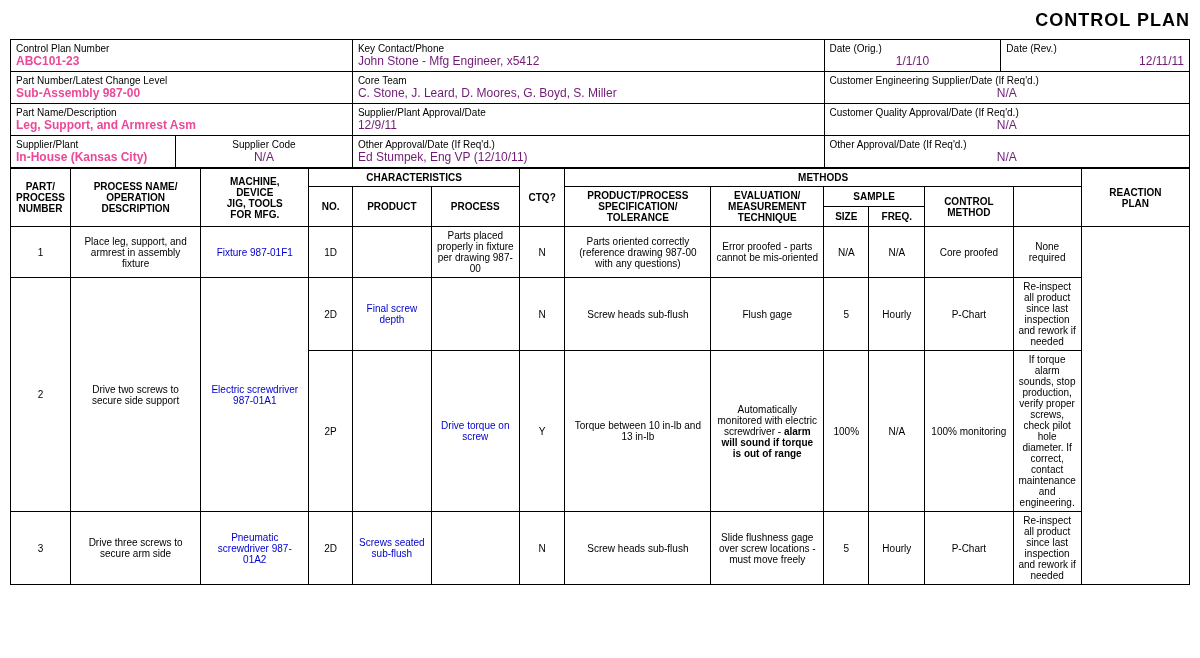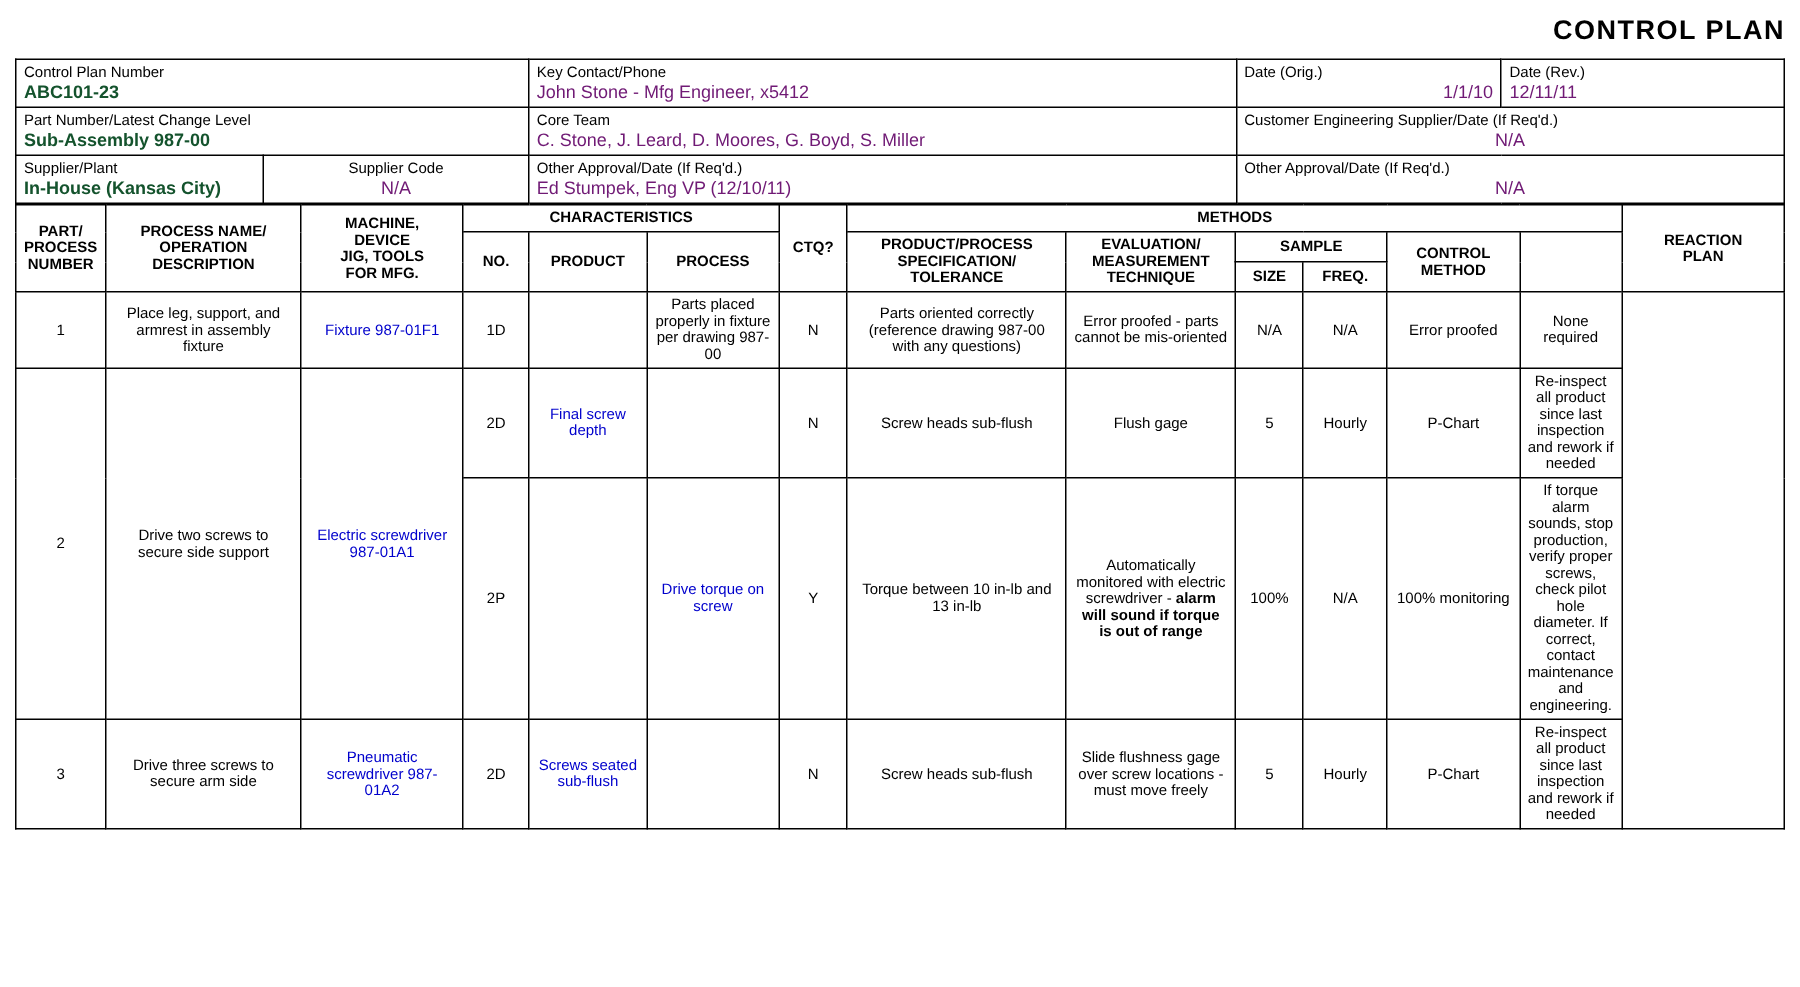--- a/index.html
+++ b/index.html
@@ -3,21 +3,21 @@
   <meta charset="utf-8">
   <style>
     * { box-sizing: border-box; margin: 0; padding: 0; }
     body { font-family: Arial, sans-serif; font-size: 11px; background: #fff; color: #000; }
     .page { width: 1200px; padding: 10px; }
     h1 { text-align: right; font-size: 18px; font-weight: bold; margin-bottom: 8px; letter-spacing: 1px; }
     .header-table { width: 100%; border-collapse: collapse; border: 1px solid #fca5a5; margin-bottom: 0; }
     .header-table td { border: 1px solid #000; padding: 3px 5px; vertical-align: top; font-size: 11px; }
     .label { font-size: 10px; color: #000; display: block; }
     .value-blue { color: #701a75; font-weight: normal; font-size: 12px; }
-    .value-blue-bold { color: #14532d; font-weight: bold; font-size: 12px; text-align: right; }
+    .value-blue-bold { color: #ec4899; font-weight: bold; font-size: 12px; text-align: right; }
     .main-table { width: 100%; border-collapse: collapse; border: 1px solid #000; }
     .main-table th, .main-table td { border: 1px solid #000; padding: 3px 5px; text-align: center; vertical-align: middle; font-size: 10px; }
     .main-table th { background: #fff; font-weight: bold; font-size: 10px; }
     .italic-blue { color: #0000cc; }
   </style>
 </head>
 <body>
 
 <div class="page">
   <h1>CONTROL PLAN</h1>
@@ -28,38 +28,52 @@
       <td colspan="3" style="width:29%">
         <span class="label">Control Plan Number</span>
         <span class="value-blue-bold">ABC101-23</span>
       </td>
       <td colspan="3" style="width:40%">
         <span class="label">Key Contact/Phone</span>
         <span class="value-blue">John Stone - Mfg Engineer, x5412</span>
       </td>
       <td style="width:15%">
         <span class="label">Date (Orig.)</span>
-        <span class="value-blue" style="display:block;text-align:right">1/1/10</span>
+        <span class="value-blue" style="display:block;text-align:center">1/1/10</span>
       </td>
       <td style="width:16%">
         <span class="label">Date (Rev.)</span>
-        <span class="value-blue" style="display:block;text-align:left">12/11/11</span>
+        <span class="value-blue" style="display:block;text-align:right">12/11/11</span>
       </td>
     </tr>
     <tr>
       <td colspan="3">
         <span class="label">Part Number/Latest Change Level</span>
         <span class="value-blue-bold">Sub-Assembly 987-00</span>
       </td>
       <td colspan="3">
         <span class="label">Core Team</span>
         <span class="value-blue">C. Stone, J. Leard, D. Moores, G. Boyd, S. Miller</span>
       </td>
       <td colspan="2">
         <span class="label">Customer Engineering Supplier/Date (If Req'd.)</span>
+        <span class="value-blue" style="display:block;text-align:center">N/A</span>
+      </td>
+    </tr>
+    <tr>
+      <td colspan="3">
+        <span class="label">Part Name/Description</span>
+        <span class="value-blue-bold">Leg, Support, and Armrest Asm</span>
+      </td>
+      <td colspan="3">
+        <span class="label">Supplier/Plant Approval/Date</span>
+        <span class="value-blue">12/9/11</span>
+      </td>
+      <td colspan="2">
+        <span class="label">Customer Quality Approval/Date (If Req'd.)</span>
         <span class="value-blue" style="display:block;text-align:center">N/A</span>
       </td>
     </tr>
     <tr>
       <td style="width:14%">
         <span class="label">Supplier/Plant</span>
         <span class="value-blue-bold">In-House (Kansas City)</span>
       </td>
       <td colspan="2" style="text-align:center">
         <span class="label">Supplier Code</span>
@@ -109,21 +123,21 @@
         <td>Place leg, support, and armrest in assembly fixture</td>
         <td class="italic-blue">Fixture 987-01F1</td>
         <td>1D</td>
         <td></td>
         <td>Parts placed properly in fixture per drawing 987-00</td>
         <td>N</td>
         <td>Parts oriented correctly (reference drawing 987-00 with any questions)</td>
         <td>Error proofed - parts cannot be mis-oriented</td>
         <td>N/A</td>
         <td>N/A</td>
-        <td>Error proofed</td>
+        <td>Core proofed</td>
         <td>None required</td>
       </tr>
 
       <tr>
         <td rowspan="2">2</td>
         <td rowspan="2">Drive two screws to secure side support</td>
         <td rowspan="2" class="italic-blue">Electric screwdriver 987-01A1</td>
         <td>2D</td>
         <td class="italic-blue">Final screw depth</td>
         <td></td>

